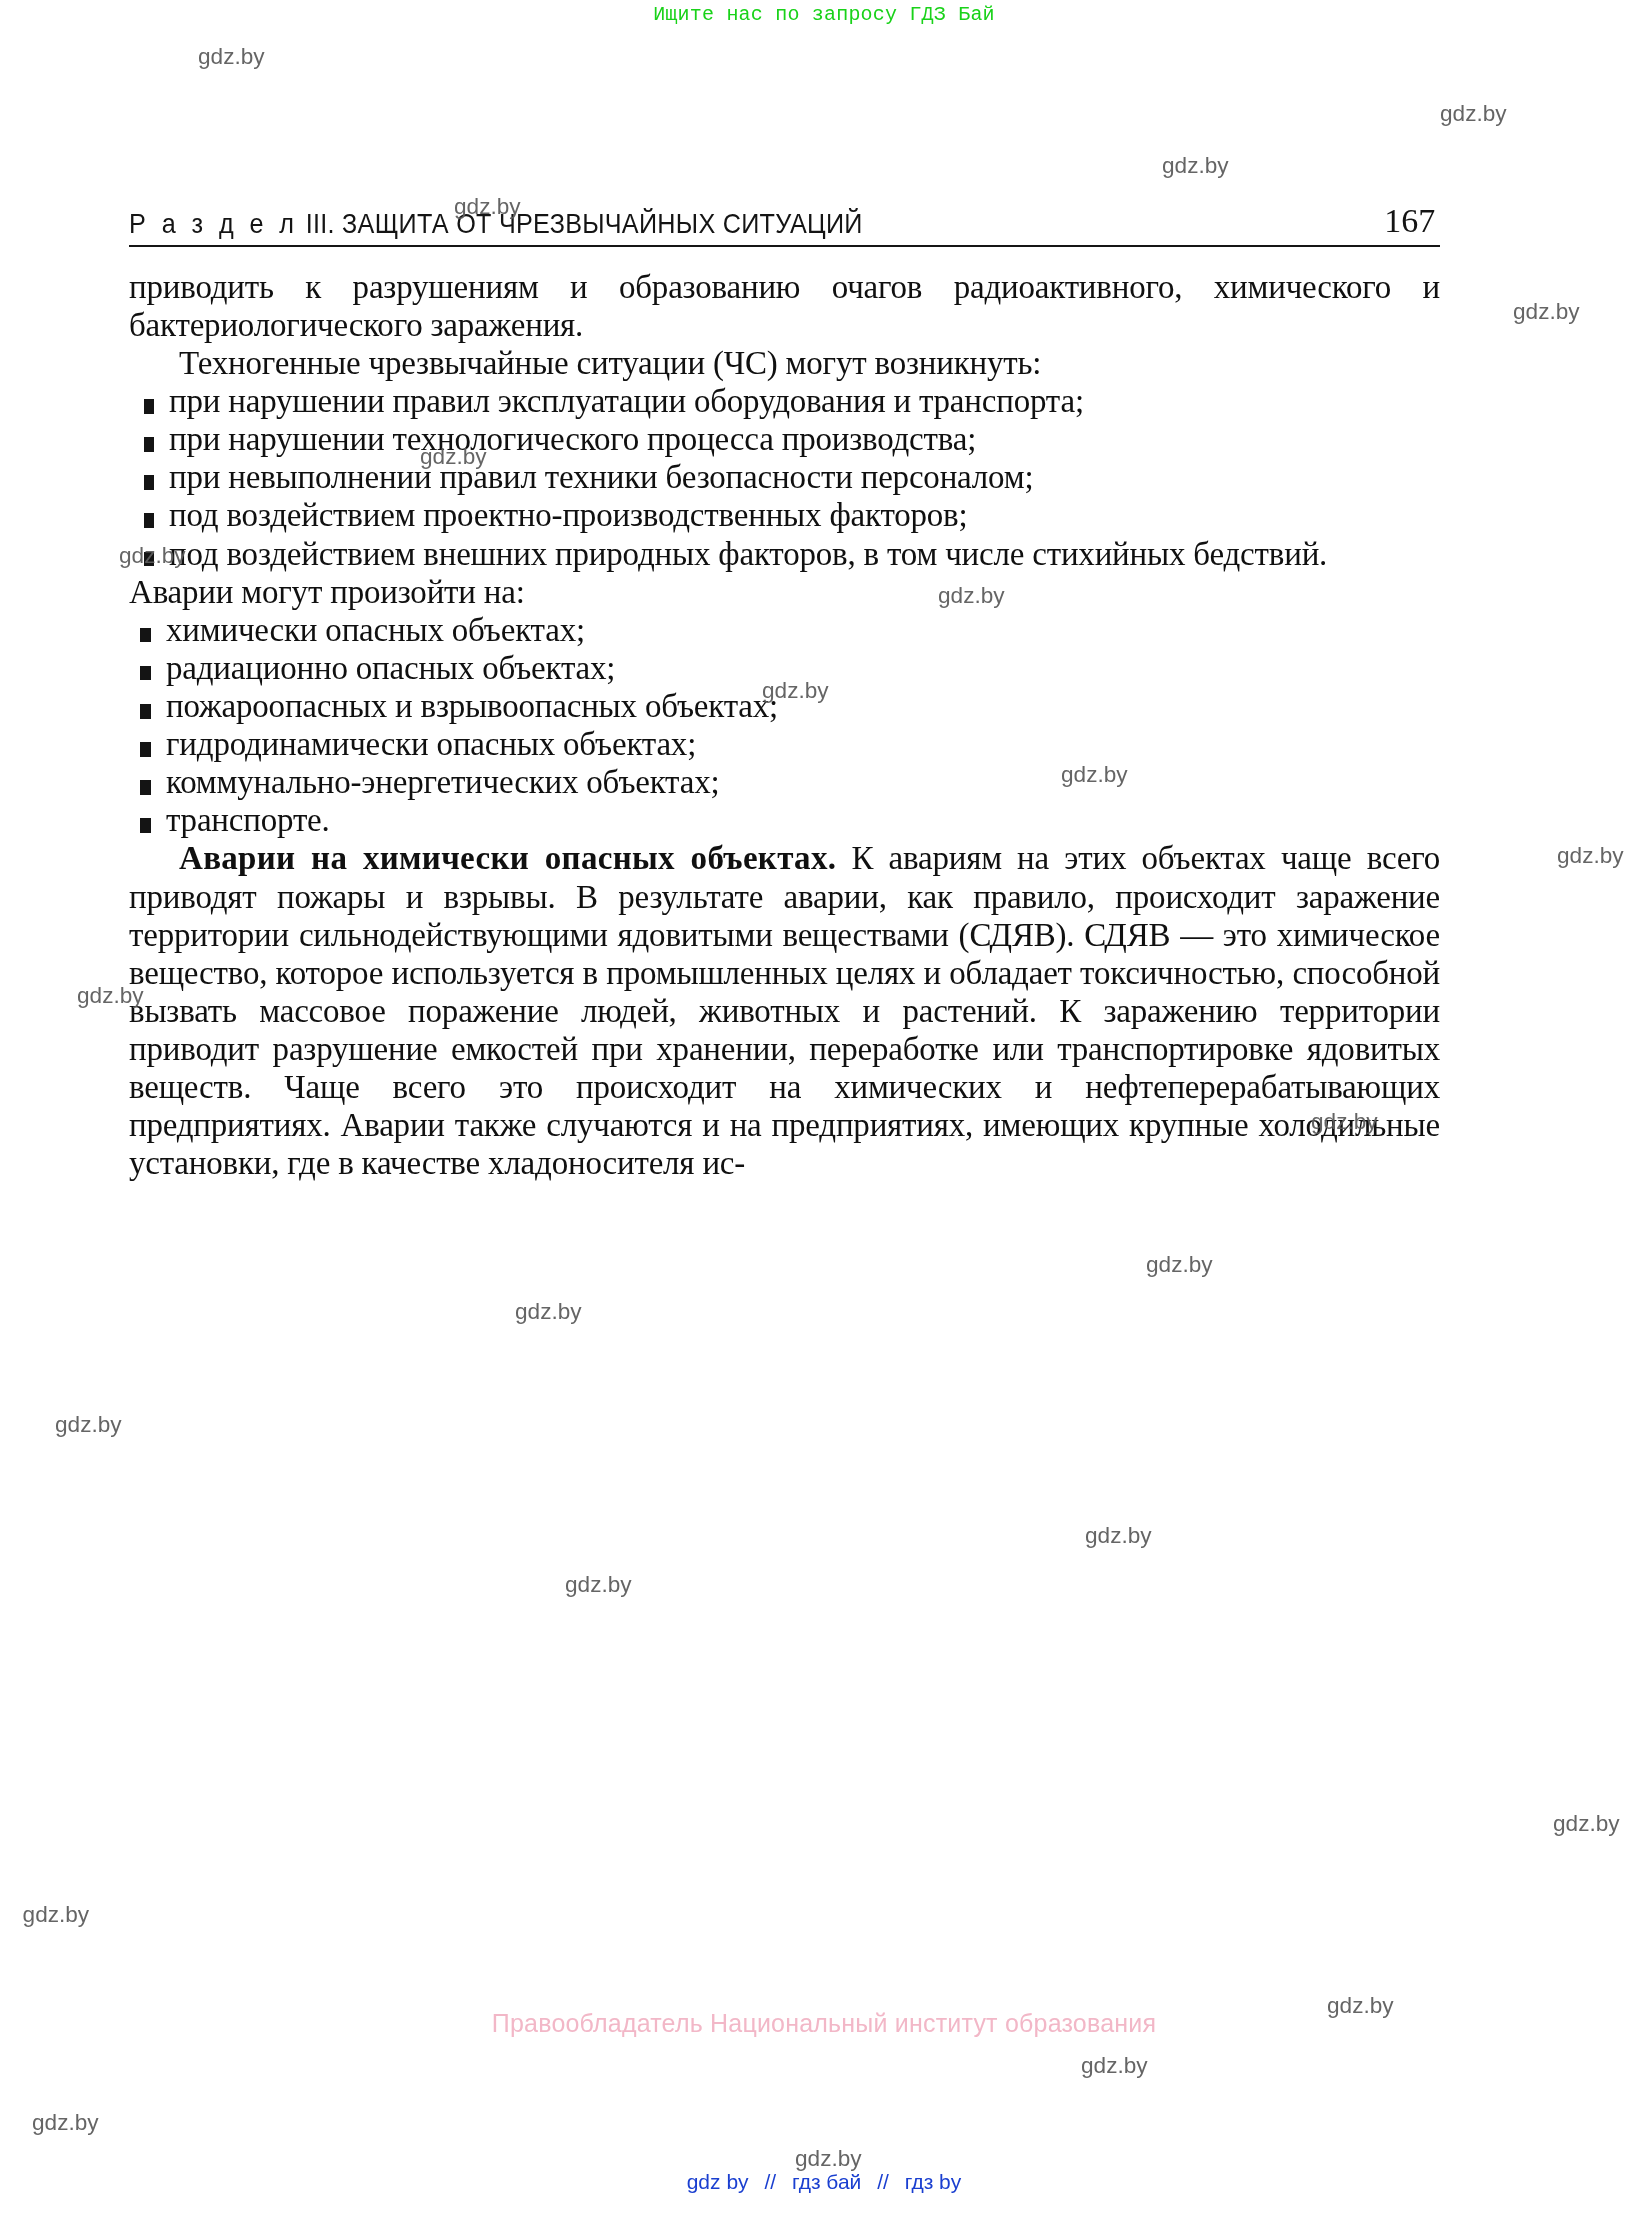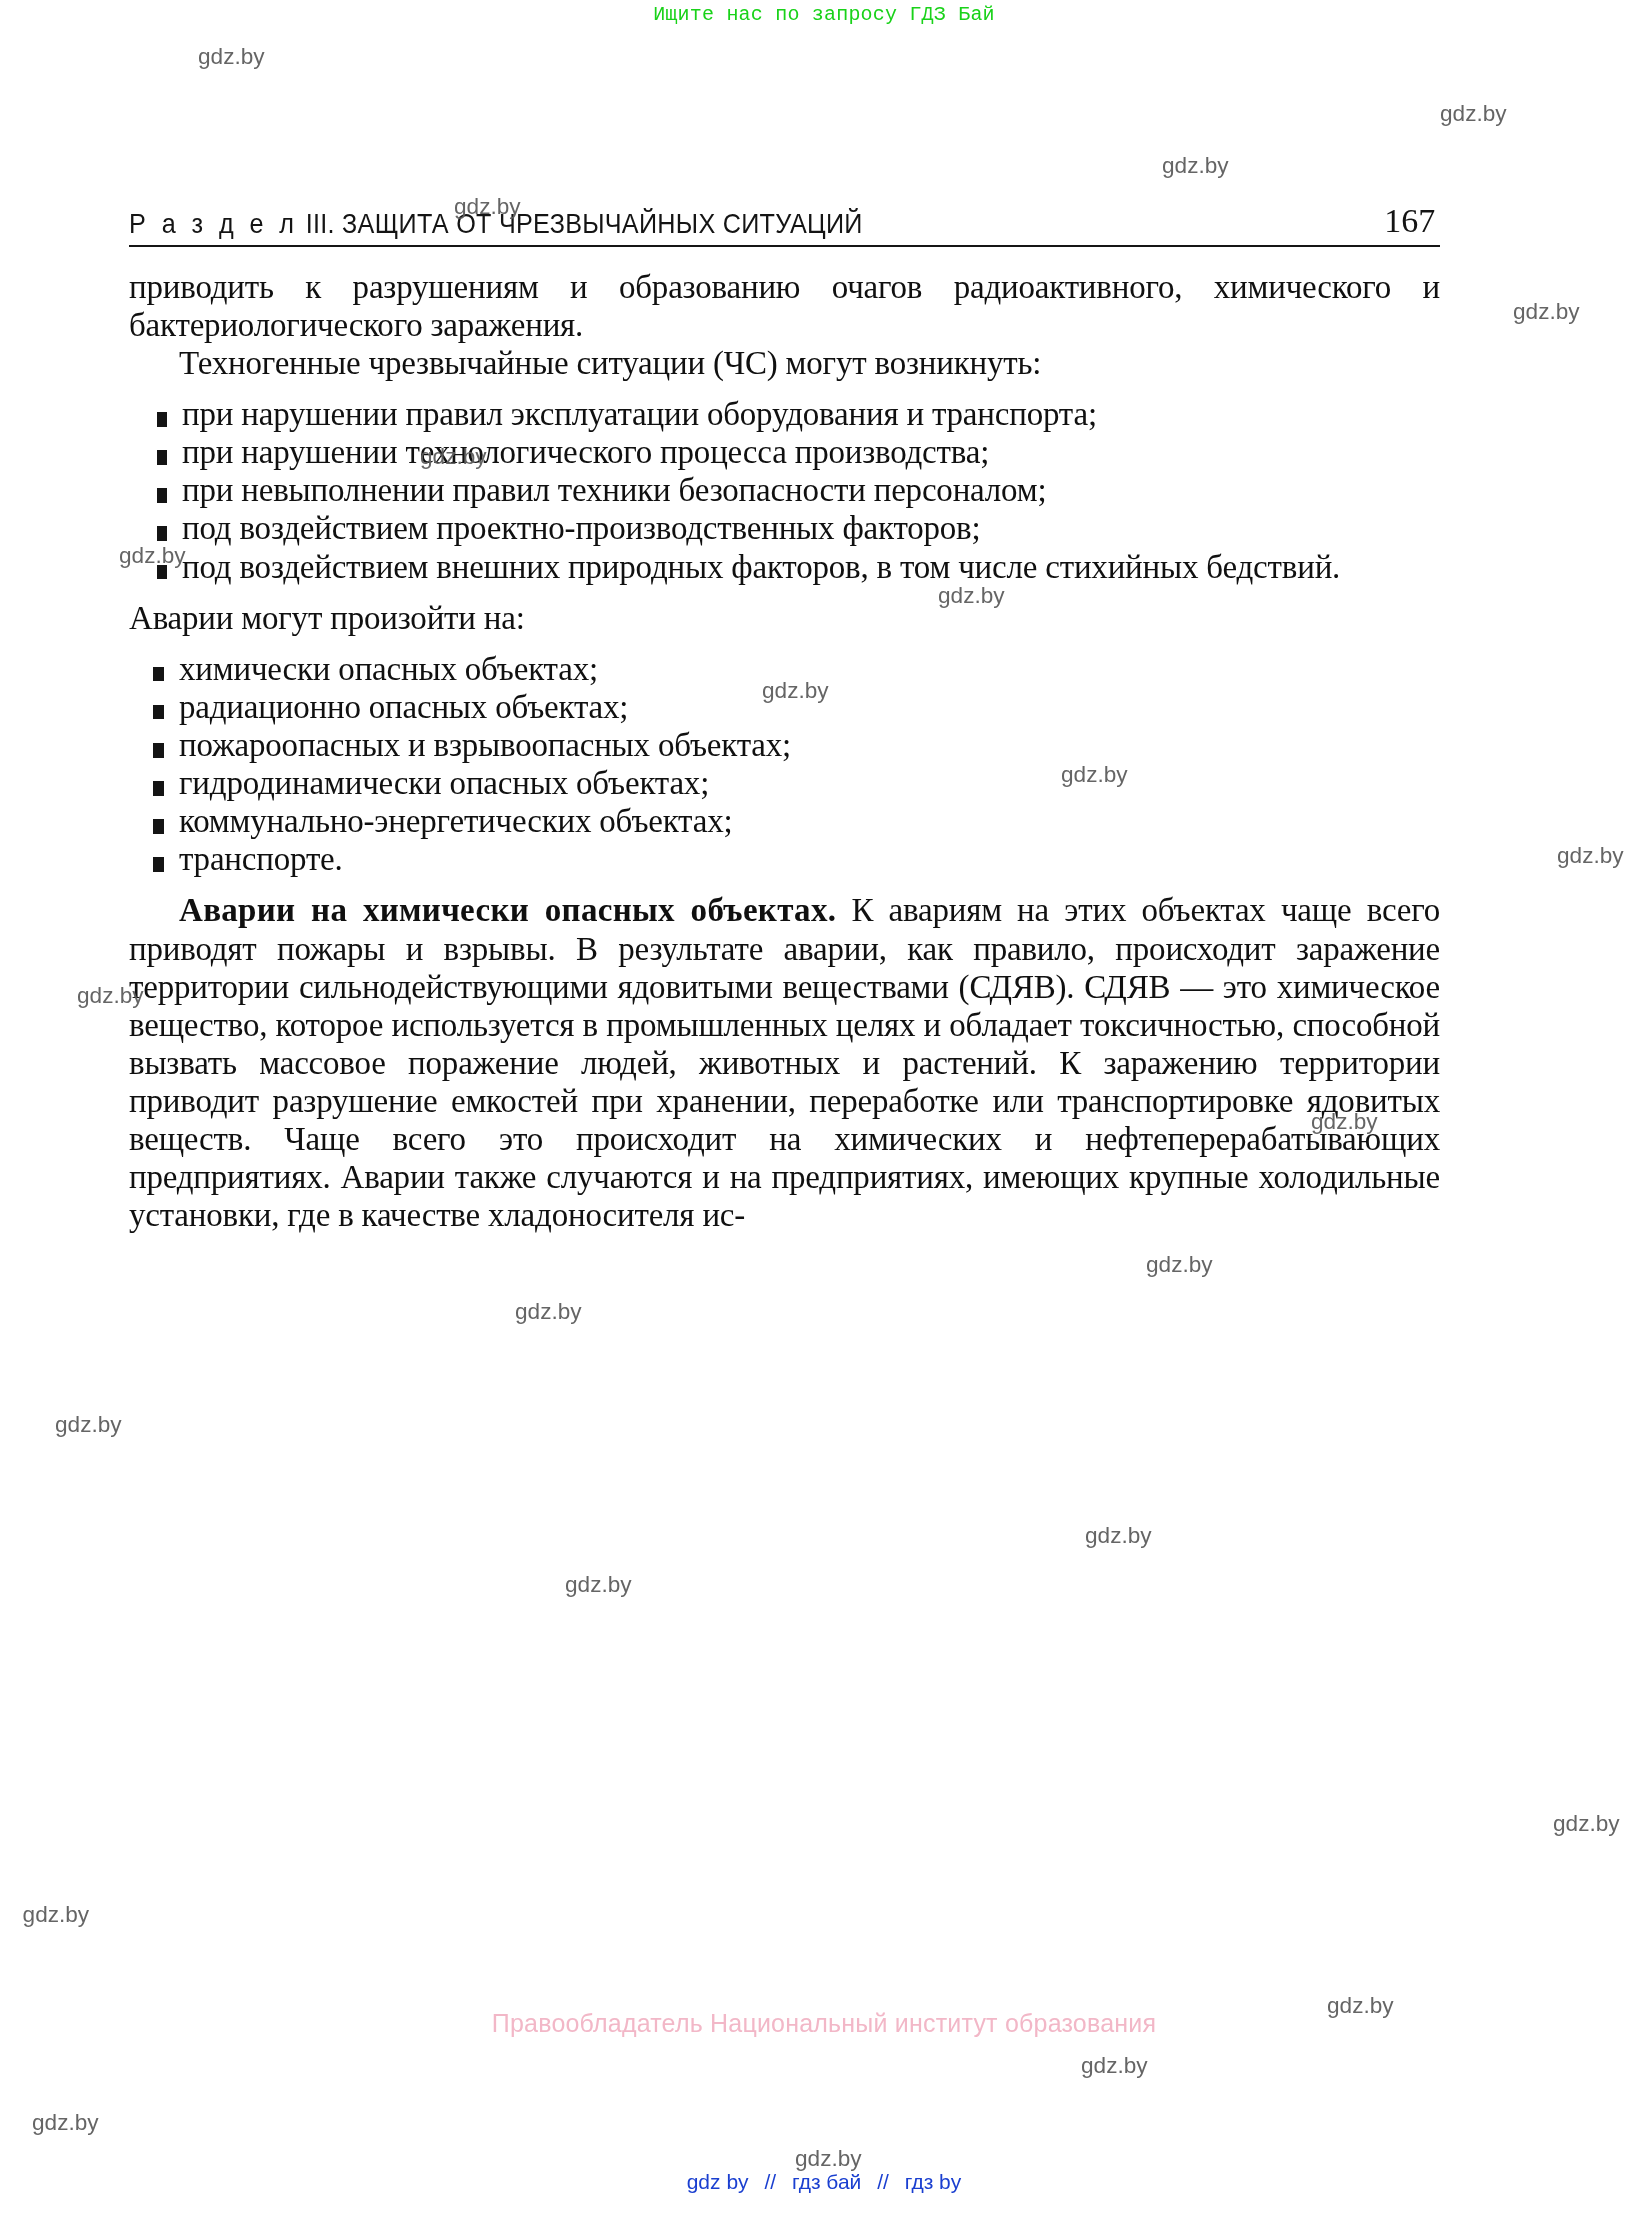--- a/index.html
+++ b/index.html
@@ -98,21 +98,21 @@
     font-stretch: condensed;
     transform-origin: left top;
   }
   p.para.indent { text-indent: 50px; }
   p.para.noindent { text-indent: 0; }
   b.lead { font-weight: 700; letter-spacing: 0.3px; }
 
   
   ul.bullets {
     list-style: none;
-    margin: 13px;
+    margin: 0;
     padding: 0;
   }
   ul.bullets li {
     position: relative;
     padding-left: 40px;
     margin: 0;
     text-align: justify;
     text-align-last: left;
   }
   ul.bullets li .sq {

